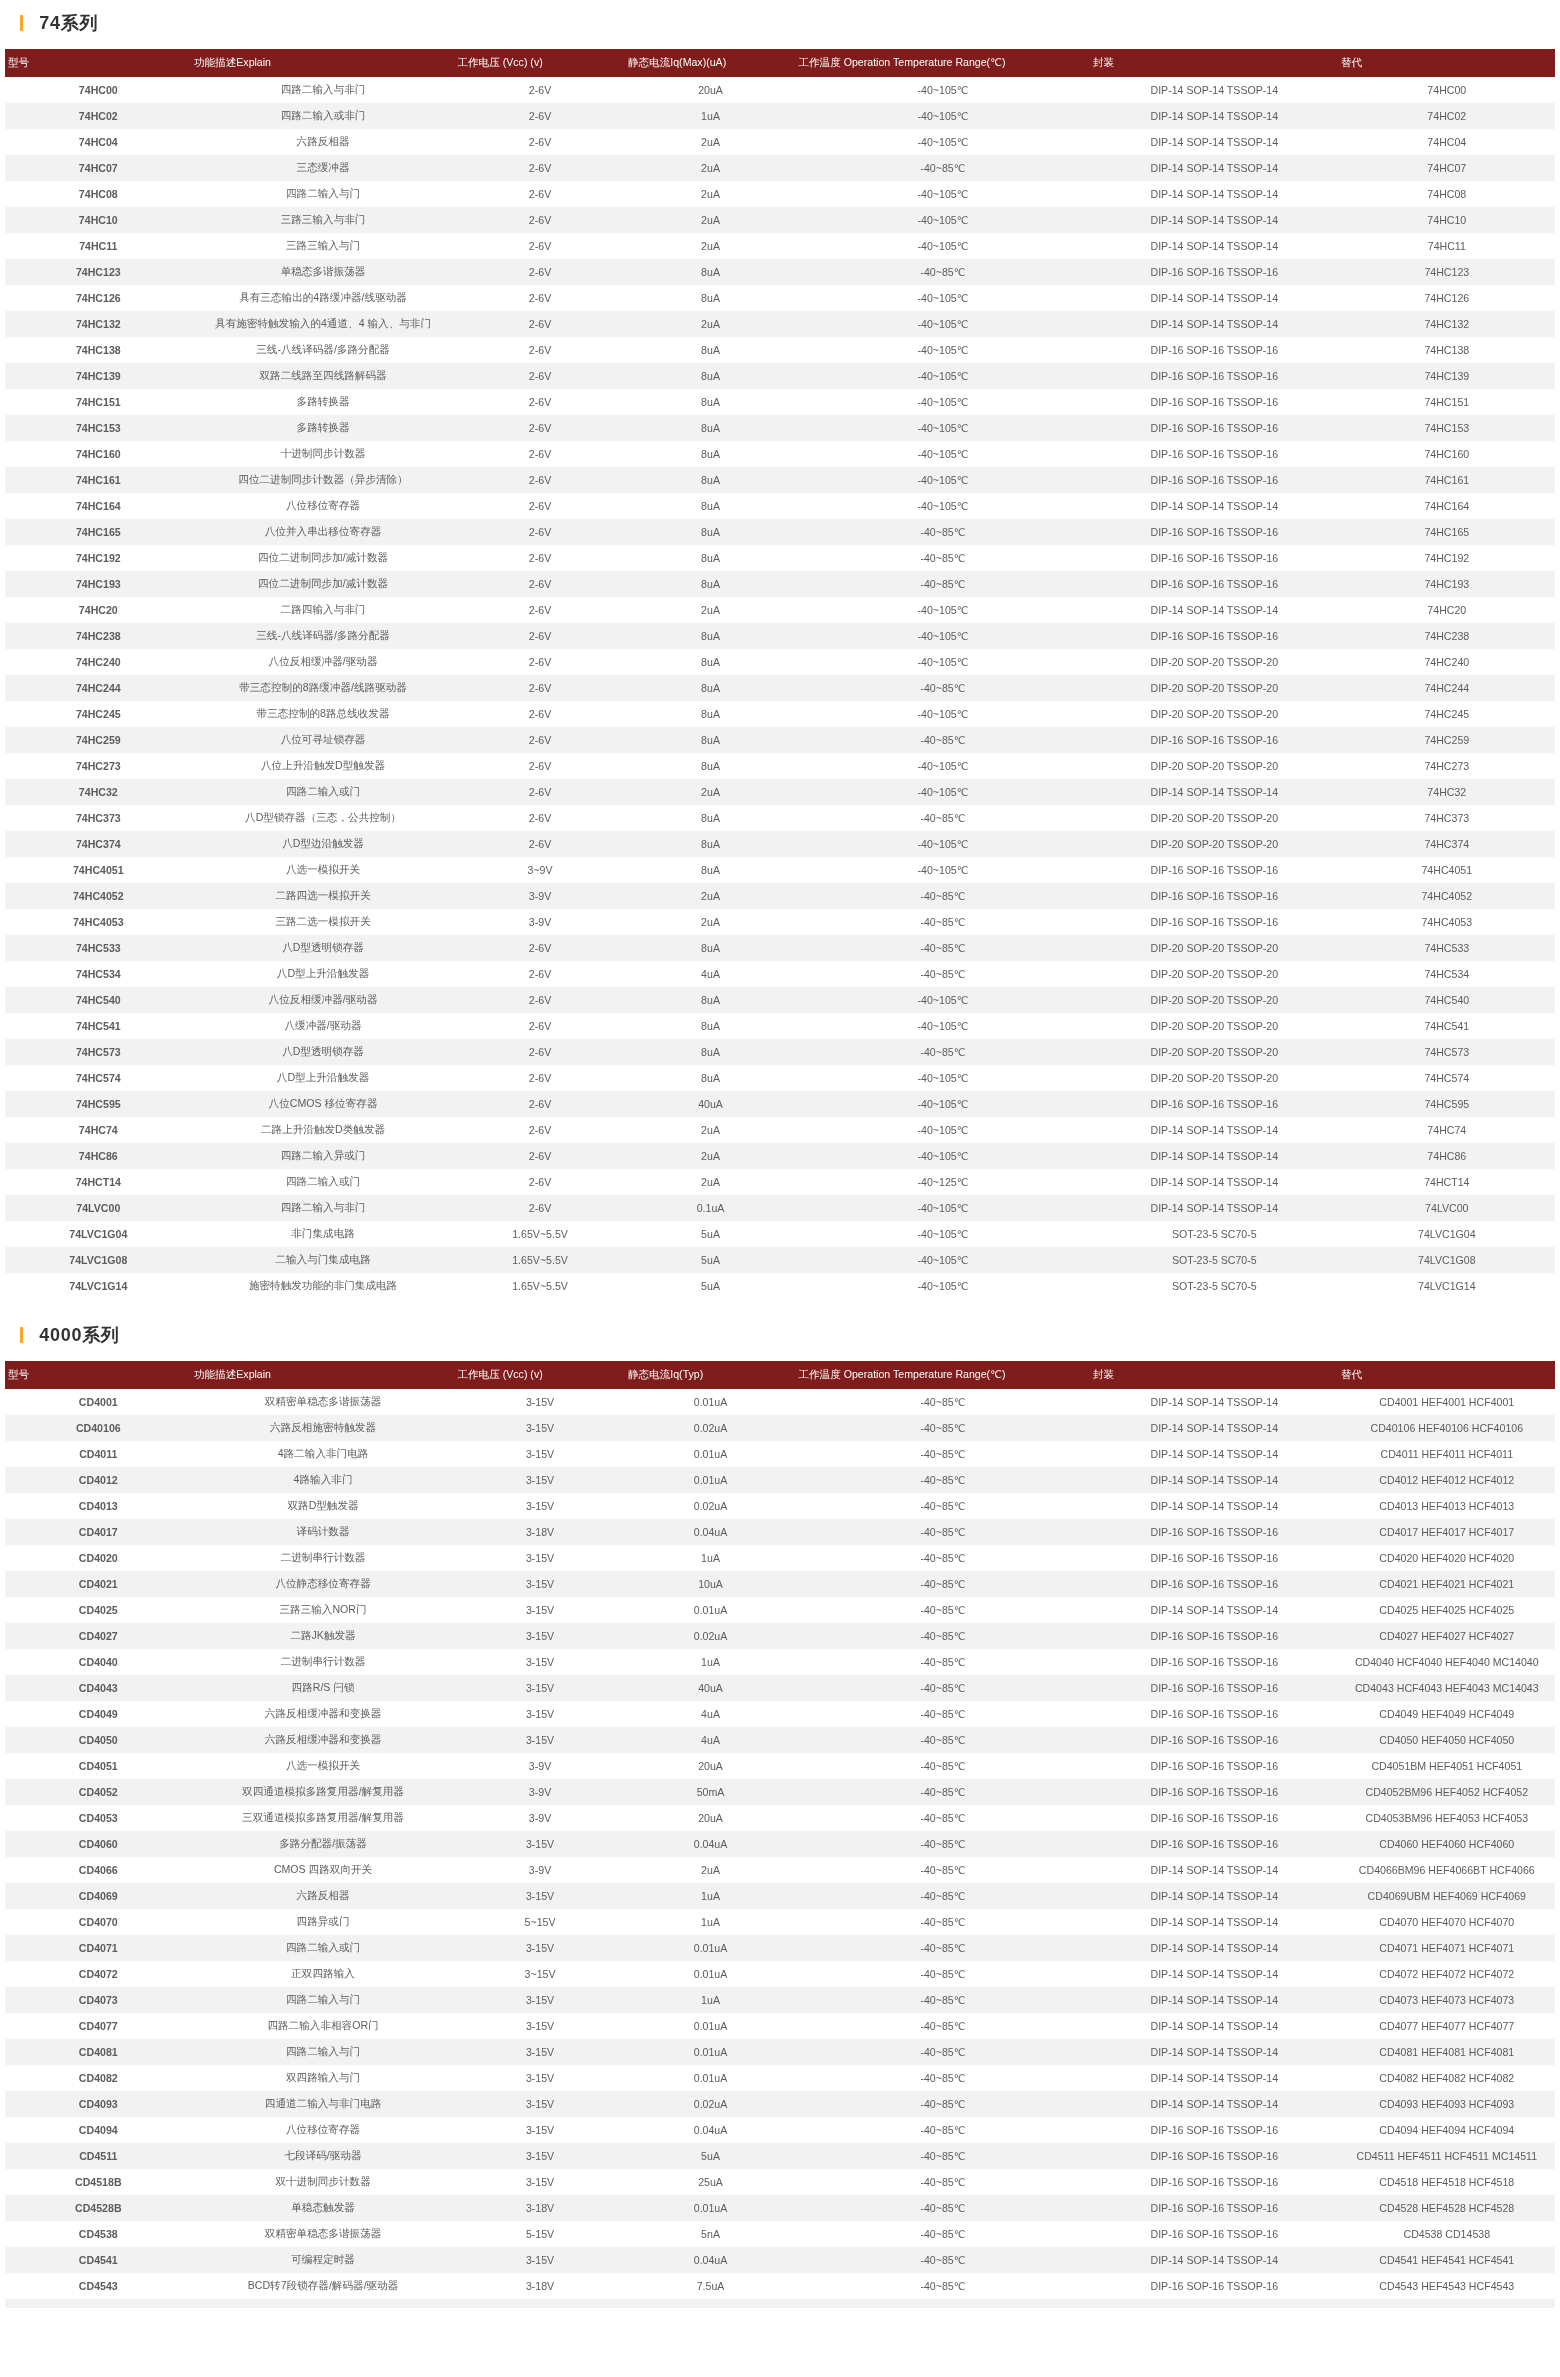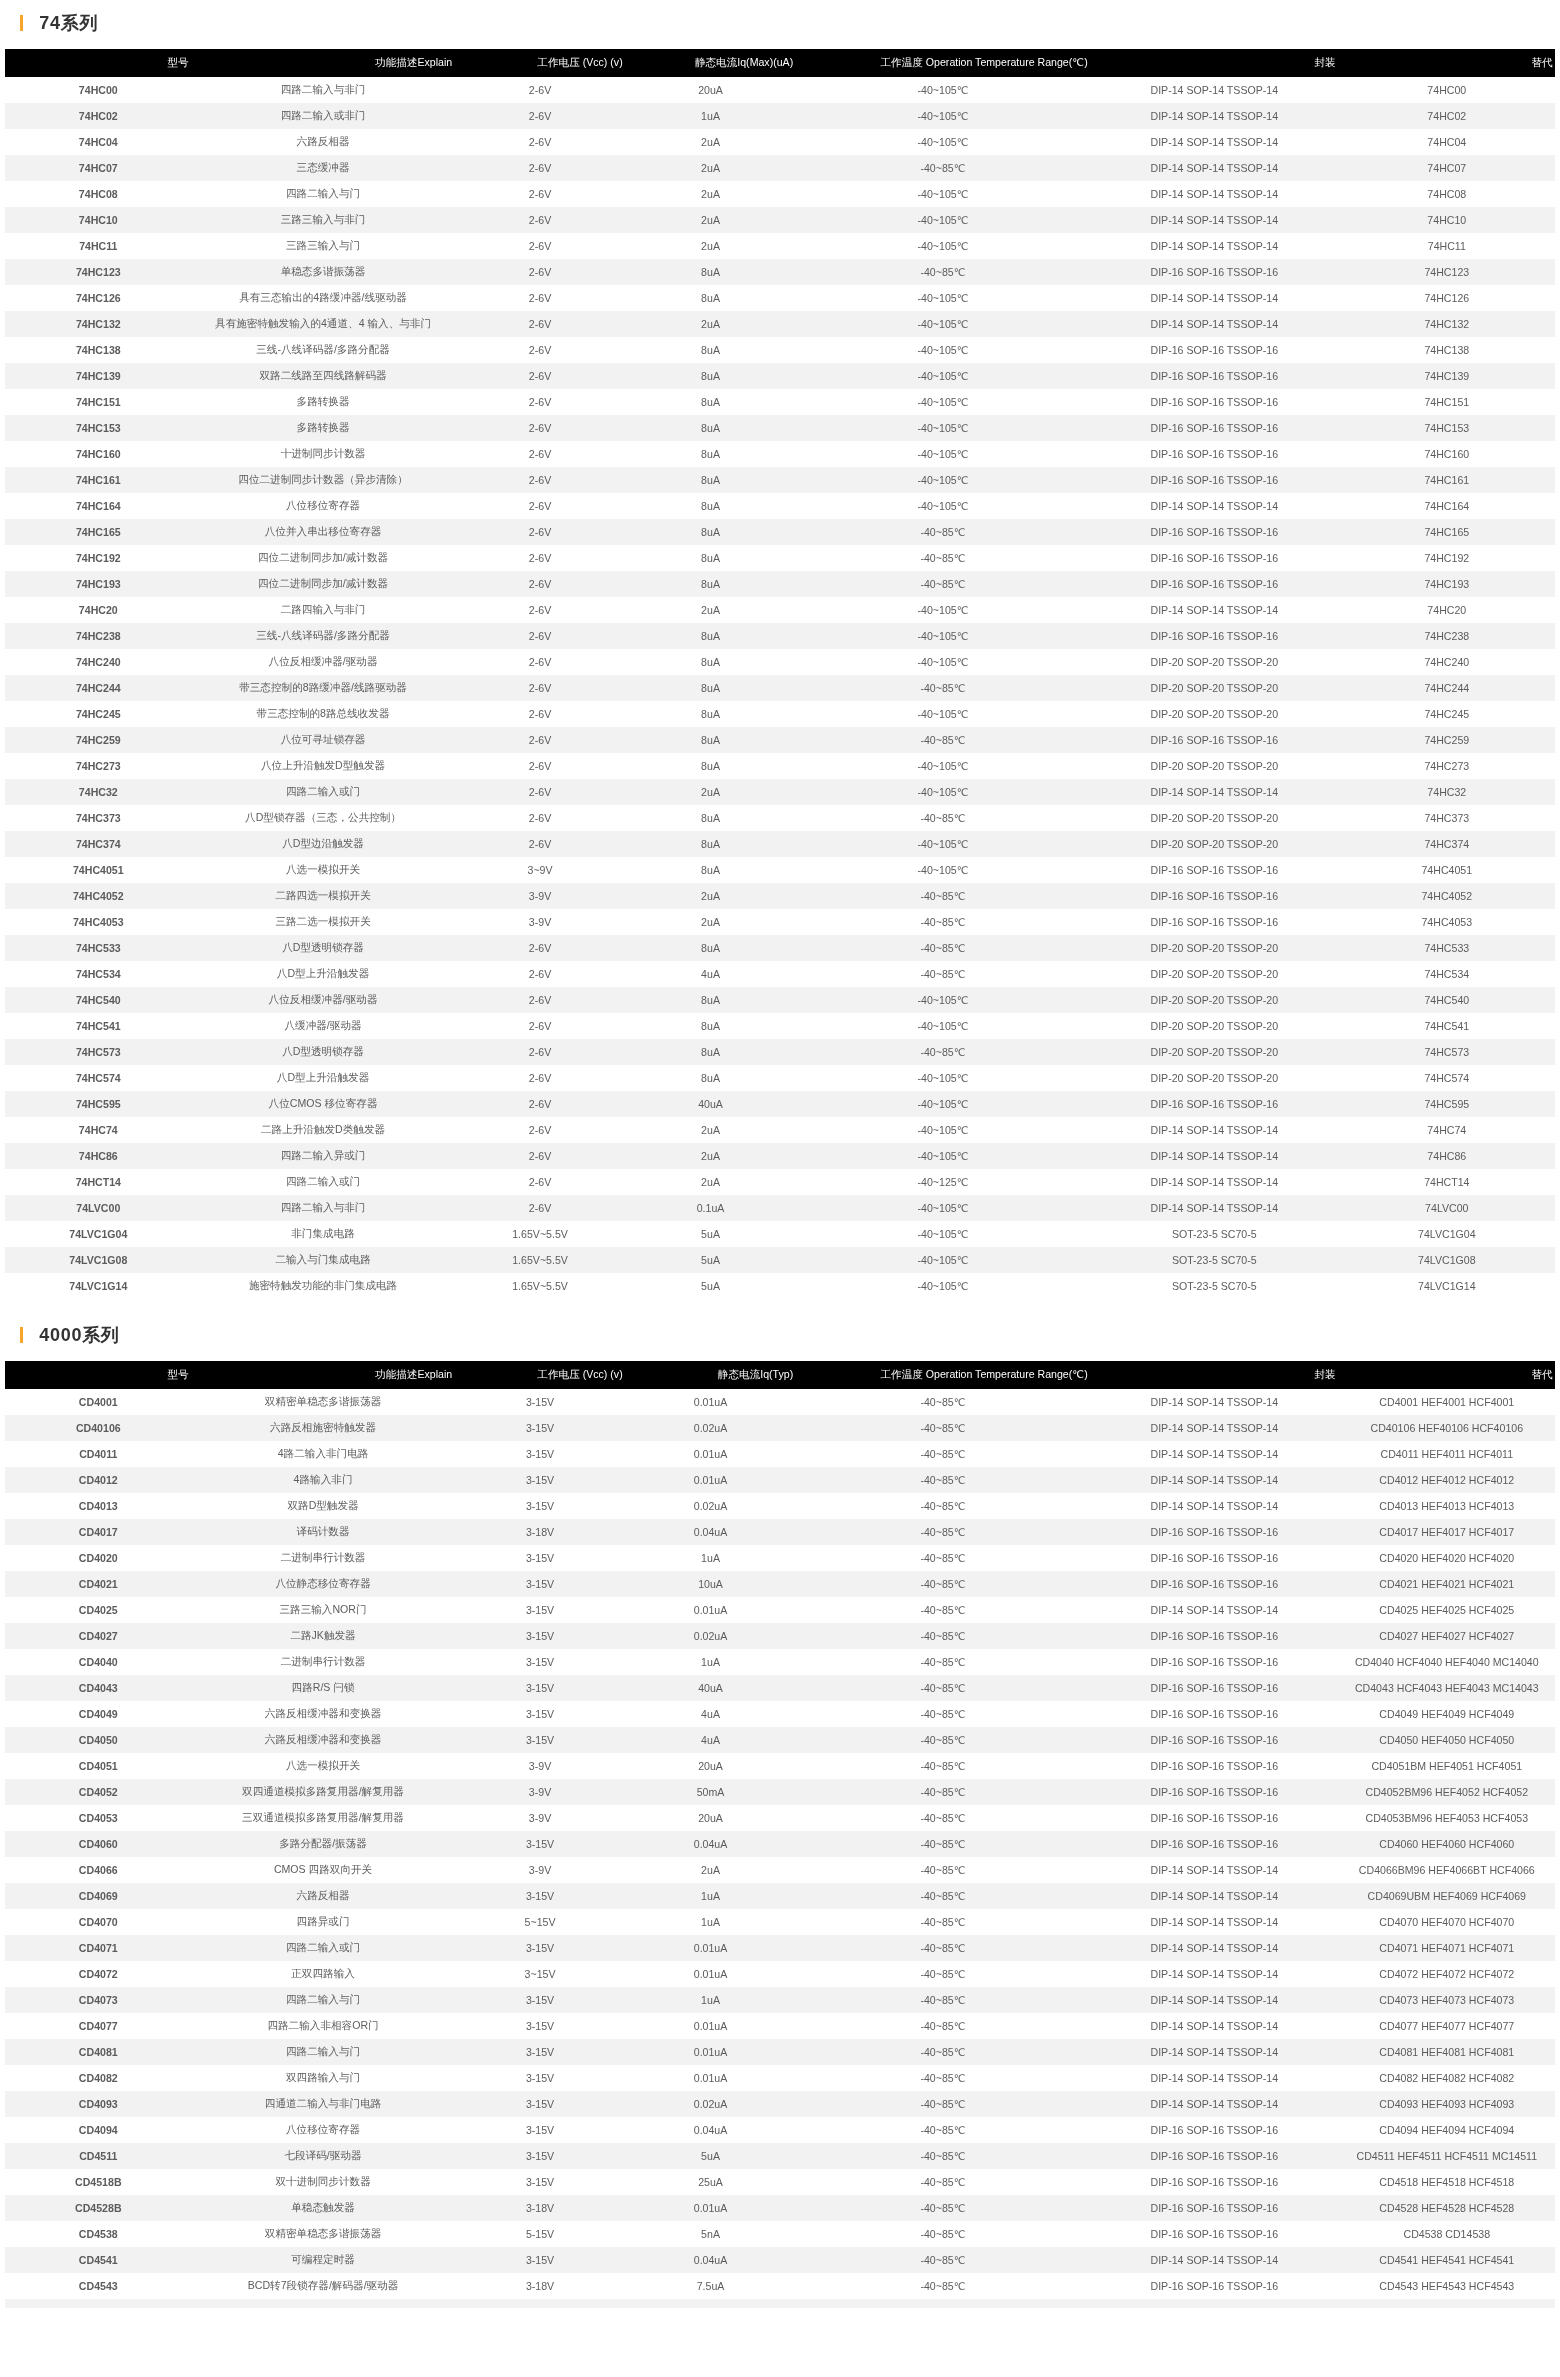--- a/index.html
+++ b/index.html
@@ -36,27 +36,27 @@
     color: #333333;
     letter-spacing: 0.7px;
   }
   table.parts-table {
     width: 1550px;
     margin: 0 5.3px;
     border-collapse: collapse;
     table-layout: fixed;
   }
   table.parts-table th {
-    background: #000000;
+    background: #7f1d1d;
     color: #ffffff;
     font-weight: normal;
     font-size: 10.6px;
     height: 28px;
     padding: 0 2.6px;
-    text-align: right;
+    text-align: left;
     overflow: hidden;
     white-space: nowrap;
   }
   table.parts-table td {
     height: 26px;
     padding: 0 2.6px;
     text-align: center;
     font-size: 10.6px;
     color: #5c5c5c;
     overflow: hidden;

